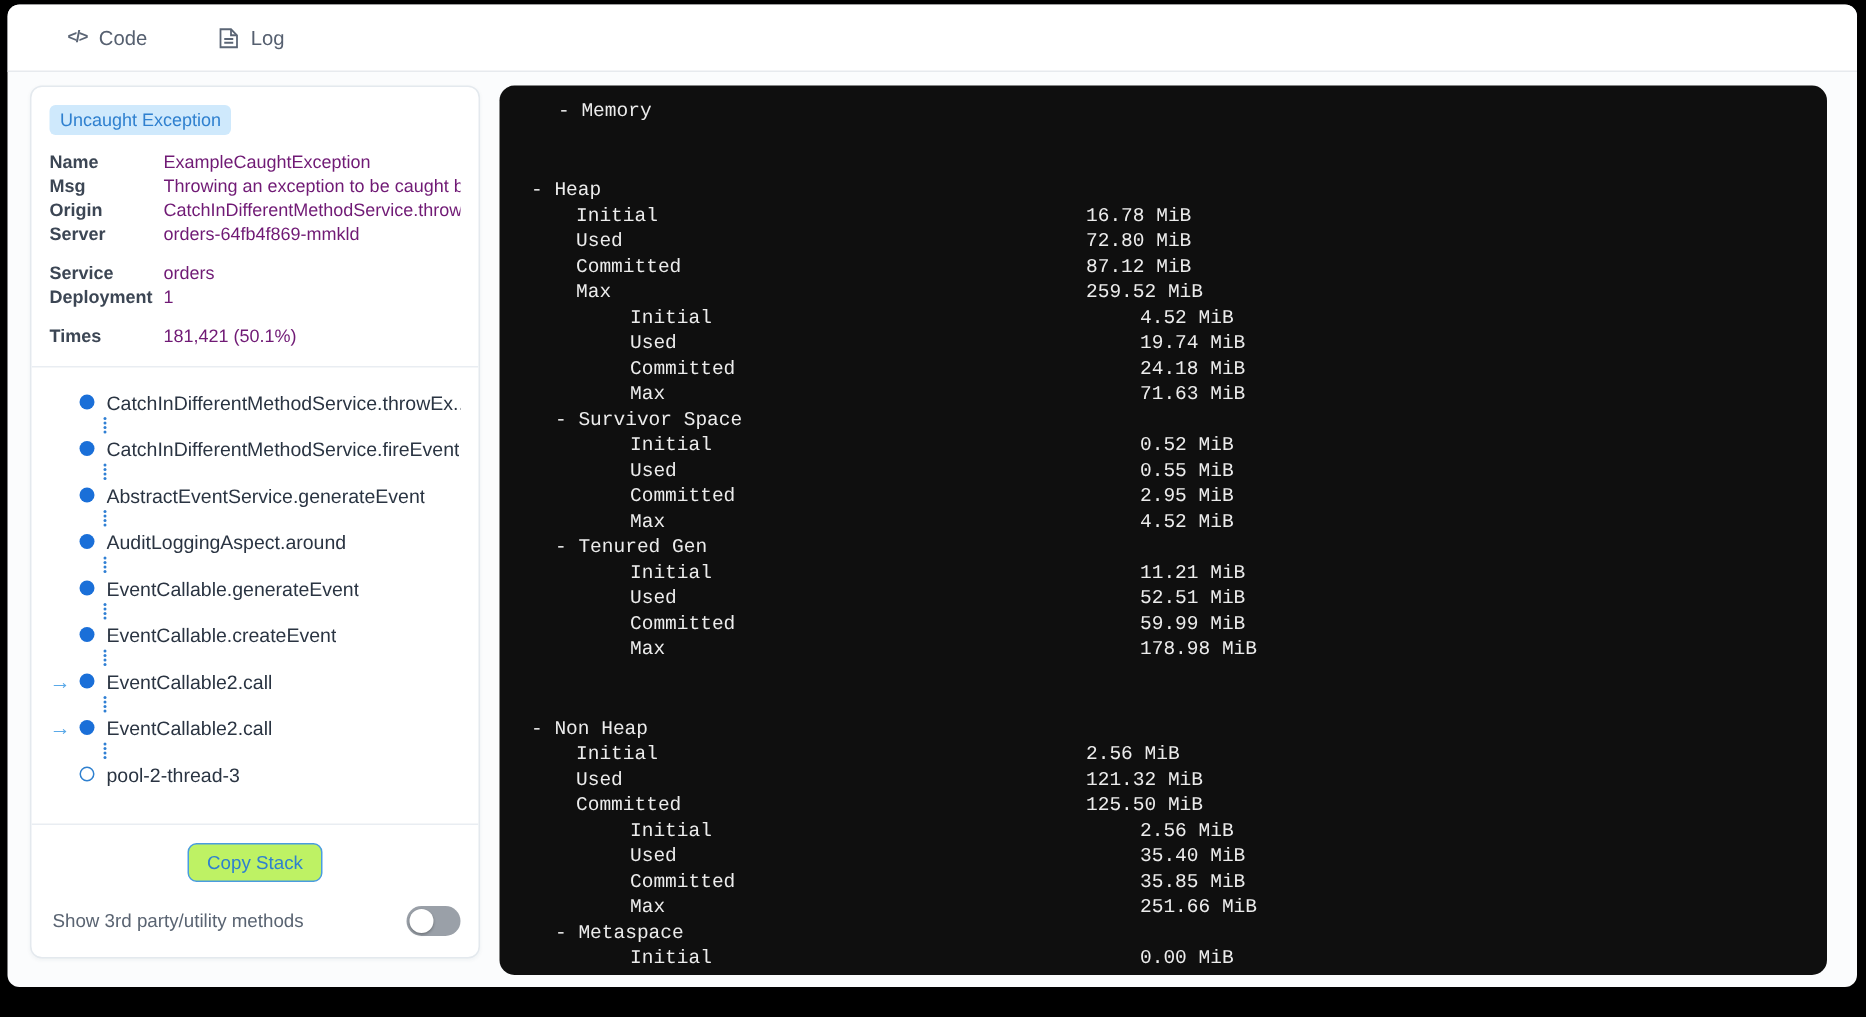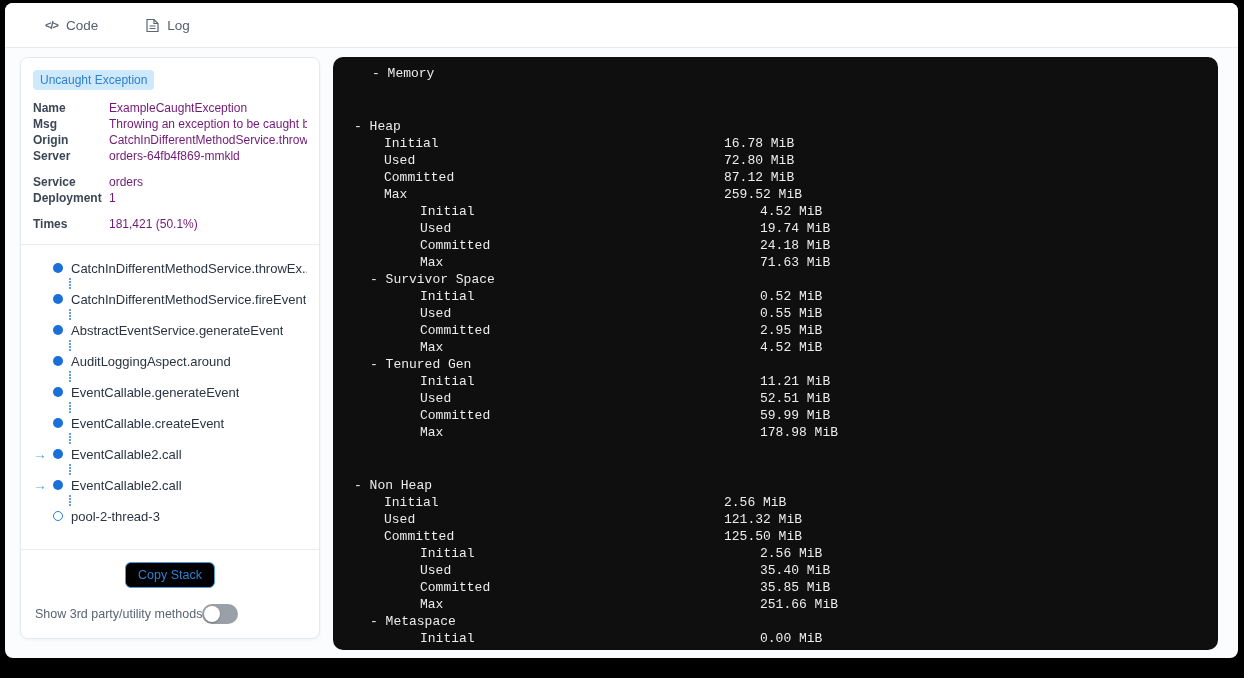--- a/index.html
+++ b/index.html
@@ -26,22 +26,22 @@
   .stack-row { display:flex; align-items:center; height:18px; }
   .stack-arrow { width:20px; flex:0 0 20px; color:#5aa9e8; font-size:14px; line-height:14px; }
   .stack-arrow.hidden { visibility:hidden; }
   .stack-dot { width:10px; height:10px; flex:0 0 10px; border-radius:50%; background:#1a6fd8; margin-right:8px; }
   .stack-dot.open { background:#fff; border:1.5px solid #2f80cf; }
   .connector { margin-left:36px; height:13px; display:flex; flex-direction:column; justify-content:space-evenly; }
   .connector i { width:2px; height:2px; border-radius:50%; background:#2f7fd4; display:block; }
   .stack-label { font-size:13px; color:#2a3442; white-space:nowrap; overflow:hidden; }
 
   .copy-row { display:flex; justify-content:center; padding:10px 0 4px 0; }
-  .copy-btn { background:#000000; border:1px solid #4a9ce0; color:#2f80cf; font-size:12.5px; padding:5px 12px; border-radius:6px; cursor:pointer; font-family:"Liberation Sans", sans-serif; }
-  .toggle-row { display:flex; align-items:center; padding:12px 0 2px 2px; }
+  .copy-btn { background:#bef264; border:1px solid #4a9ce0; color:#2f80cf; font-size:12.5px; padding:5px 12px; border-radius:6px; cursor:pointer; font-family:"Liberation Sans", sans-serif; }
+  .toggle-row { display:flex; align-items:center; padding:12px 0 2px 2px;justify-content:space-between; }
   .toggle-label { font-size:12.5px; color:#5a6472; }
   .switch { width:36px; height:20px; border-radius:10px; background:#9aa0a8; position:relative; cursor:pointer; flex:0 0 36px; }
   .switch .knob { position:absolute; left:2px; top:2px; width:16px; height:16px; border-radius:50%; background:#fff; box-shadow:0 1px 2px rgba(0,0,0,.3); }
 
   
   .terminal { position:absolute; left:328px; top:54px; width:885px; height:593px; background:#0f0f0f; border-radius:10px; overflow:hidden; padding-top:8px; font-family:"Liberation Mono","DejaVu Sans Mono",monospace; font-size:13px; color:#ececec; }
   .t-row { display:flex; height:17px; line-height:17px; white-space:pre; }
   .t-label { flex:0 0 340px; width:340px; overflow:hidden; }
   .t-row.b0 { padding-left:11px;margin-left:28px; }
   .t-row.b1 { padding-left:21px;margin-top:36px; }

